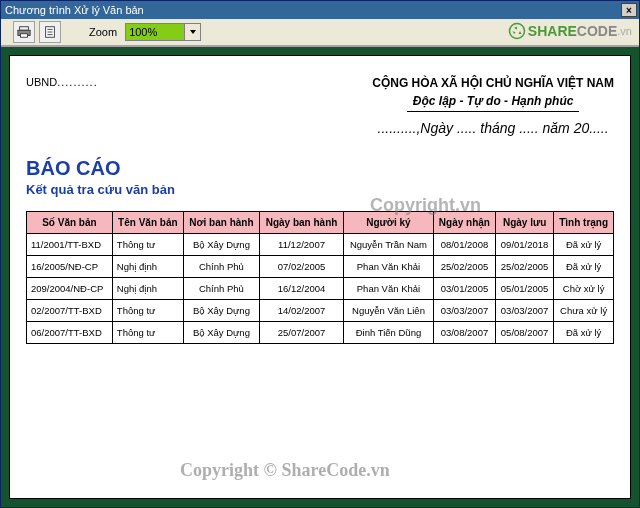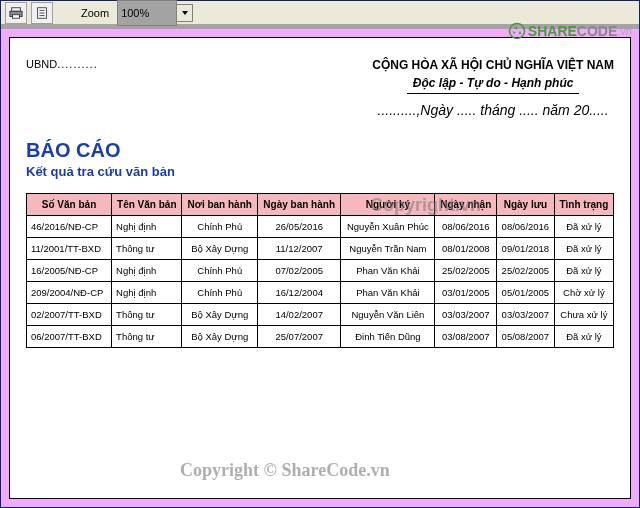--- a/index.html
+++ b/index.html
@@ -2,33 +2,33 @@
 <html><head>
 <meta charset="utf-8">
 <style>
 * { box-sizing: border-box; margin: 0; padding: 0; }
 body { font-family: Tahoma, Arial, sans-serif; font-size: 11px; background: #ece9d8; width: 640px; height: 508px; overflow: hidden; position: relative; }
 .window { width: 640px; height: 508px; border: 1px solid #0a246a; background: #ece9d8; display: flex; flex-direction: column; }
 .titlebar { background: linear-gradient(to bottom, #3a6ea5 0%, #0a5fc4 50%, #0a5fc4 100%); background: #336699; color: #fff; height: 18px; display: flex; align-items: center; justify-content: space-between; padding: 0 2px 0 4px; font-size: 11px; }
 .titlebar .title { font-weight: normal; }
 .titlebar .controls { display: flex; gap: 2px; }
 .titlebar .ctl { width: 16px; height: 14px; background: #d4d0c8; border: 1px solid #404040; display: flex; align-items: center; justify-content: center; font-size: 10px; color: #000; font-family: Arial; font-weight: bold; }
-.toolbar { height: 28px; background: #ece9d8; border-bottom: 5px solid #a3a3a3; display: flex; align-items: center; padding: 0 4px; gap: 4px; position: relative; }
+.toolbar { height: 28px; background: #ece9d8; border-bottom: 2px solid #a3a3a3; display: flex; align-items: center; padding: 0 12px; gap: 4px; position: relative; }
 .tb-btn { width: 22px; height: 22px; border: 1px solid #a0a0a0; background: #f0f0f0; display: flex; align-items: center; justify-content: center; }
 .tb-btn svg { width: 14px; height: 14px; }
 .zoom-label { margin-left: 24px; font-size: 11px; }
 .zoom-select { display: flex; align-items: center; margin-left: 4px; }
-.zoom-input { width: 60px; height: 26px; border: 1px solid #808080; background: #a3a3a3; padding: 0 3px; font-size: 11px; }
+.zoom-input { width: 60px; height: 18px; border: 1px solid #808080; background: #84cc16; padding: 0 3px; font-size: 11px; }
 .zoom-dd { width: 16px; height: 18px; border: 1px solid #808080; border-left: none; background: #ece9d8; display: flex; align-items: center; justify-content: center; }
 .watermark-logo { position: absolute; right: 8px; top: 22px; display: flex; align-items: center; font-size: 14px; font-weight: bold; z-index: 10; }
 .watermark-logo .sc1 { color: #4a9a3a; }
 .watermark-logo .sc2 { color: #888; }
 .watermark-logo .sc3 { color: #aaa; font-size: 11px; font-weight: normal; }
 .watermark-logo svg { width: 18px; height: 18px; margin-right: 2px; }
-.viewport { flex: 1; background: #f0abfc; padding: 8px; overflow: hidden; position: relative; }
+.viewport { flex: 1; background: #14532d; padding: 8px; overflow: hidden; position: relative; }
 .page { background: #fff; width: 100%; height: 100%; padding: 18px 16px; border: 1px solid #000; position: relative; }
 .header-block { display: flex; justify-content: space-between; margin-bottom: 8px; }
 .left-head { font-size: 11px; line-height: 1.6; }
 .left-head .dots::after { content: ".........."; letter-spacing: 1px; }
 .right-head { text-align: center; font-size: 12px; line-height: 1.5; }
 .right-head .line1 { font-weight: bold; }
 .right-head .line2 { font-weight: bold; border-bottom: 1px solid #000; display: inline-block; padding: 0 6px 1px; font-style: italic; }
 .right-head .line3 { margin-top: 6px; font-style: italic; font-size: 14px; }
 .report-title { text-align: left; margin-top: 18px; }
 .report-title h1 { color: #1a3ea8; font-size: 20px; font-weight: bold; display: inline; }
@@ -40,20 +40,26 @@
 th, td { border: 1px solid #000; padding: 5px 3px; text-align: center; }
 th { background: #f7b8bd; font-weight: bold; font-size: 10px; }
 td { font-size: 9.5px; }
 .left-cell { text-align: left; padding-left: 4px; }
 .so-underline { border-bottom: 1px solid #000; padding-bottom: 1px; }
 </style>
 </head>
 <body>
 
 <div class="window">
+  <div class="titlebar">
+    <span class="title">Chương trình Xử lý Văn bản</span>
+    <div class="controls">
+      <div class="ctl">×</div>
+    </div>
+  </div>
 
   <div class="toolbar">
     <div class="tb-btn">
       <svg viewBox="0 0 16 16">
           <rect x="3" y="2" width="10" height="4" fill="none" stroke="#333"></rect>
           <rect x="1" y="6" width="14" height="6" fill="#888" stroke="#333"></rect>
           <rect x="4" y="10" width="8" height="4" fill="#fff" stroke="#333"></rect>
         </svg>
     </div>
     <div class="tb-btn">
@@ -112,30 +118,20 @@
               <th>Nơi ban hành</th>
               <th>Ngày ban hành</th>
               <th>Người ký</th>
               <th>Ngày nhận</th>
               <th>Ngày lưu</th>
               <th>Tình trạng</th>
             </tr>
           </thead>
         <tbody id="tbody">
             <tr>
-              <td class="left-cell">46/2016/NĐ-CP</td>
-              <td class="left-cell">Nghị định</td>
-              <td>Chính Phủ</td>
-              <td>26/05/2016</td>
-              <td>Nguyễn Xuân Phúc</td>
-              <td>08/06/2016</td>
-              <td>08/06/2016</td>
-              <td>Đã xử lý</td>
-            </tr>
-            <tr>
               <td class="left-cell">11/2001/TT-BXD</td>
               <td class="left-cell">Thông tư</td>
               <td>Bộ Xây Dựng</td>
               <td>11/12/2007</td>
               <td>Nguyễn Trần Nam</td>
               <td>08/01/2008</td>
               <td>09/01/2018</td>
               <td>Đã xử lý</td>
             </tr>
             <tr>

